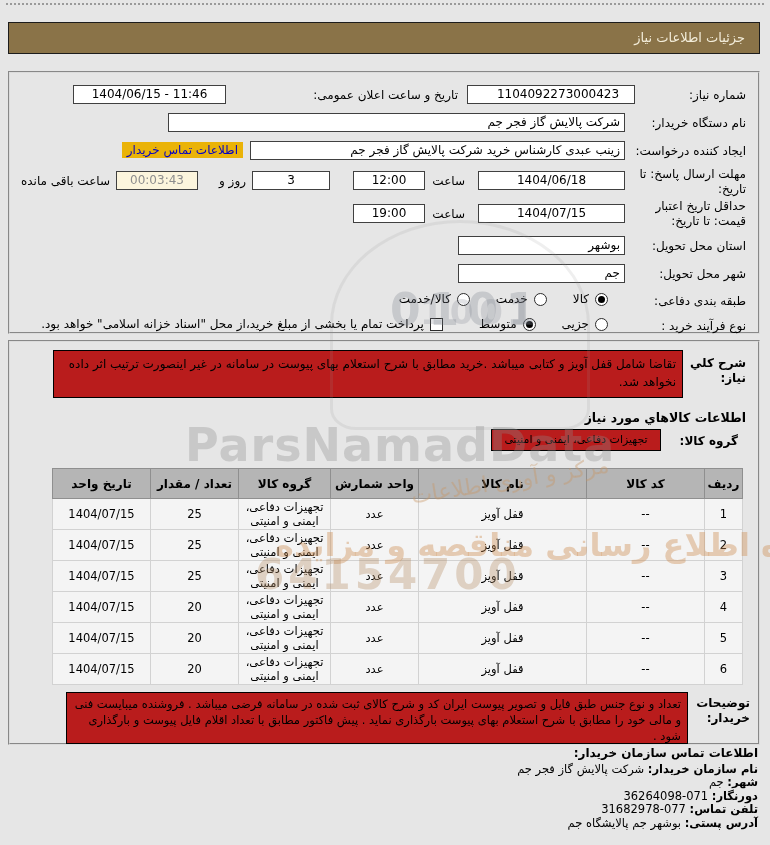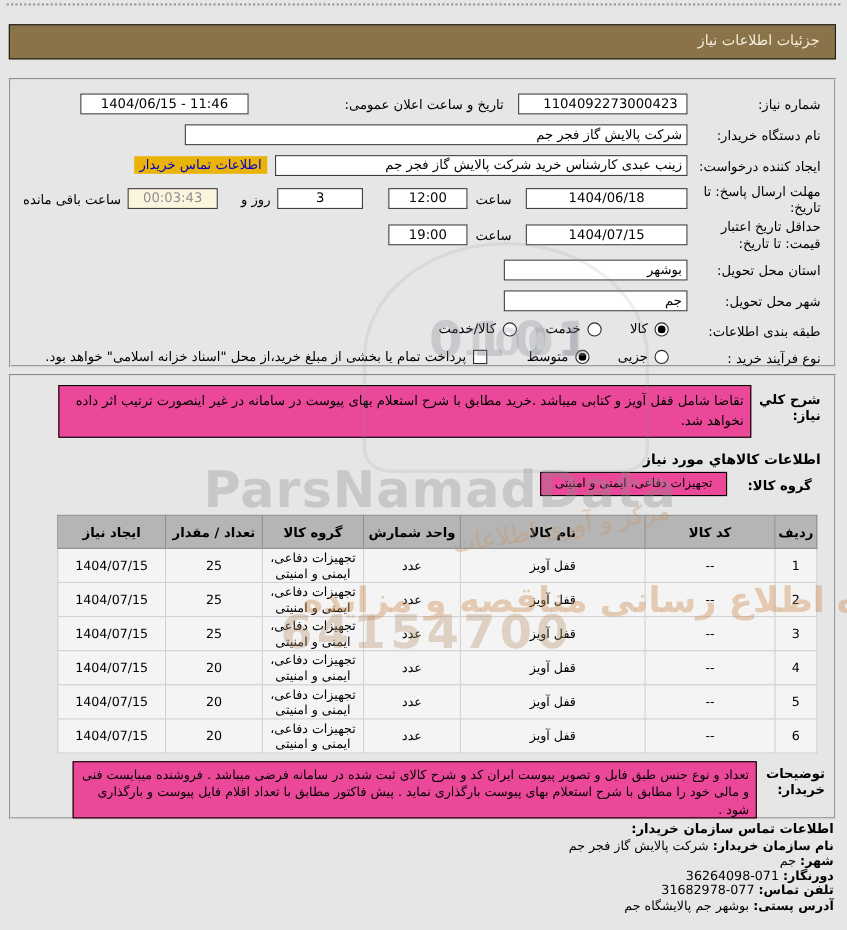--- a/index.html
+++ b/index.html
@@ -51,21 +51,21 @@
     content:""; display:block; width:7px; height:7px; margin:2px;
     border-radius:50%; background:#000;
   }
   .checkbox {
     display:inline-block; width:13px; height:13px; border:1px solid #2b2b2b;
     background:#fff; vertical-align:-2px; flex:none;
   }
   .optrow { position:absolute; display:flex; align-items:center; gap:6px; font-size:12px; white-space:nowrap; }
   .optgap { width:14px; flex:none; }
   .txtbox {
-    position:absolute; background:#ec4899; border:1px solid #000;
+    position:absolute; background:#b91c1c; border:1px solid #000;
     font-size:12px; line-height:18px; padding:4px 6px; overflow:hidden;
   }
   table.items {
     position:absolute; right:15px; top:126px; width:690px;
     border-collapse:collapse; table-layout:fixed;
     font-size:11.5px;
   }
   table.items th {
     background:#b5b5b5; border:1px solid #8f8f8f; font-weight:bold;
     height:30px; font-size:12px; text-align:center;
@@ -90,21 +90,21 @@
 
 <div class="abs dotted-top"></div>
 
 <div class="abs titlebar">
   <span>جزئیات اطلاعات نیاز</span>
 </div>
 
 <div class="abs groupbox gb1">
 
   <span class="lbl" style="right:12px; top:15px;">شماره نیاز:</span>
-  <div class="ibox center ltr" style="right:133px; top:12px; width:154px;padding-left:18px;">1104092273000423</div>
+  <div class="ibox center ltr" style="right:123px; top:12px; width:168px;padding-left:18px;">1104092273000423</div>
   <span class="lbl" style="right:300px; top:15px;">تاریخ و ساعت اعلان عمومی:</span>
   <div class="ibox center ltr" style="right:532px; top:12px; width:153px;">1404/06/15 - 11:46</div>
 
   <span class="lbl" style="right:12px; top:43px;">نام دستگاه خریدار:</span>
   <div class="ibox" style="right:133px; top:40px; width:457px;">شرکت پالایش گاز فجر جم</div>
 
   <span class="lbl" style="right:12px; top:71px;">ایجاد کننده درخواست:</span>
   <div class="ibox" style="right:133px; top:68px; width:375px;">زینب عبدی کارشناس خرید شرکت پالایش گاز فجر جم</div>
   <span class="linkbox" style="right:515px; top:69px;">اطلاعات تماس خریدار</span>
 
@@ -121,21 +121,21 @@
   <div class="ibox center ltr" style="right:133px; top:131px; width:147px;">1404/07/15</div>
   <span class="lbl" style="right:293px; top:134px;">ساعت</span>
   <div class="ibox center ltr" style="right:333px; top:131px; width:72px;">19:00</div>
 
   <span class="lbl" style="right:12px; top:166px;">استان محل تحویل:</span>
   <div class="ibox" style="right:133px; top:163px; width:167px;">بوشهر</div>
 
   <span class="lbl" style="right:12px; top:194px;">شهر محل تحویل:</span>
   <div class="ibox" style="right:133px; top:191px; width:167px;">جم</div>
 
-  <span class="lbl" style="right:12px; top:221px;">طبقه بندی اطلاعات:</span>
+  <span class="lbl" style="right:12px; top:221px;">طبقه بندی دفاعی:</span>
   <div class="optrow" style="right:150px; top:219px;">
     <span class="radio sel"></span>
     <span>کالا</span>
     <span class="optgap"></span>
     <span class="radio"></span>
     <span>خدمت</span>
     <span class="optgap"></span>
     <span class="radio"></span>
     <span>کالا/خدمت</span>
   </div>
@@ -174,21 +174,21 @@
         <col style="width:98px">
     </colgroup>
     <thead>
       <tr>
         <th>ردیف</th>
         <th>کد کالا</th>
         <th>نام کالا</th>
         <th>واحد شمارش</th>
         <th>گروه کالا</th>
         <th>تعداد / مقدار</th>
-        <th>ایجاد نیاز</th>
+        <th>تاریخ واحد</th>
       </tr>
     </thead>
     <tbody>
       <tr>
         <td>1</td>
         <td class="ltr">--</td>
         <td>قفل آویز</td>
         <td>عدد</td>
         <td>تجهیزات دفاعی، ایمنی و امنیتی</td>
         <td>25</td>

